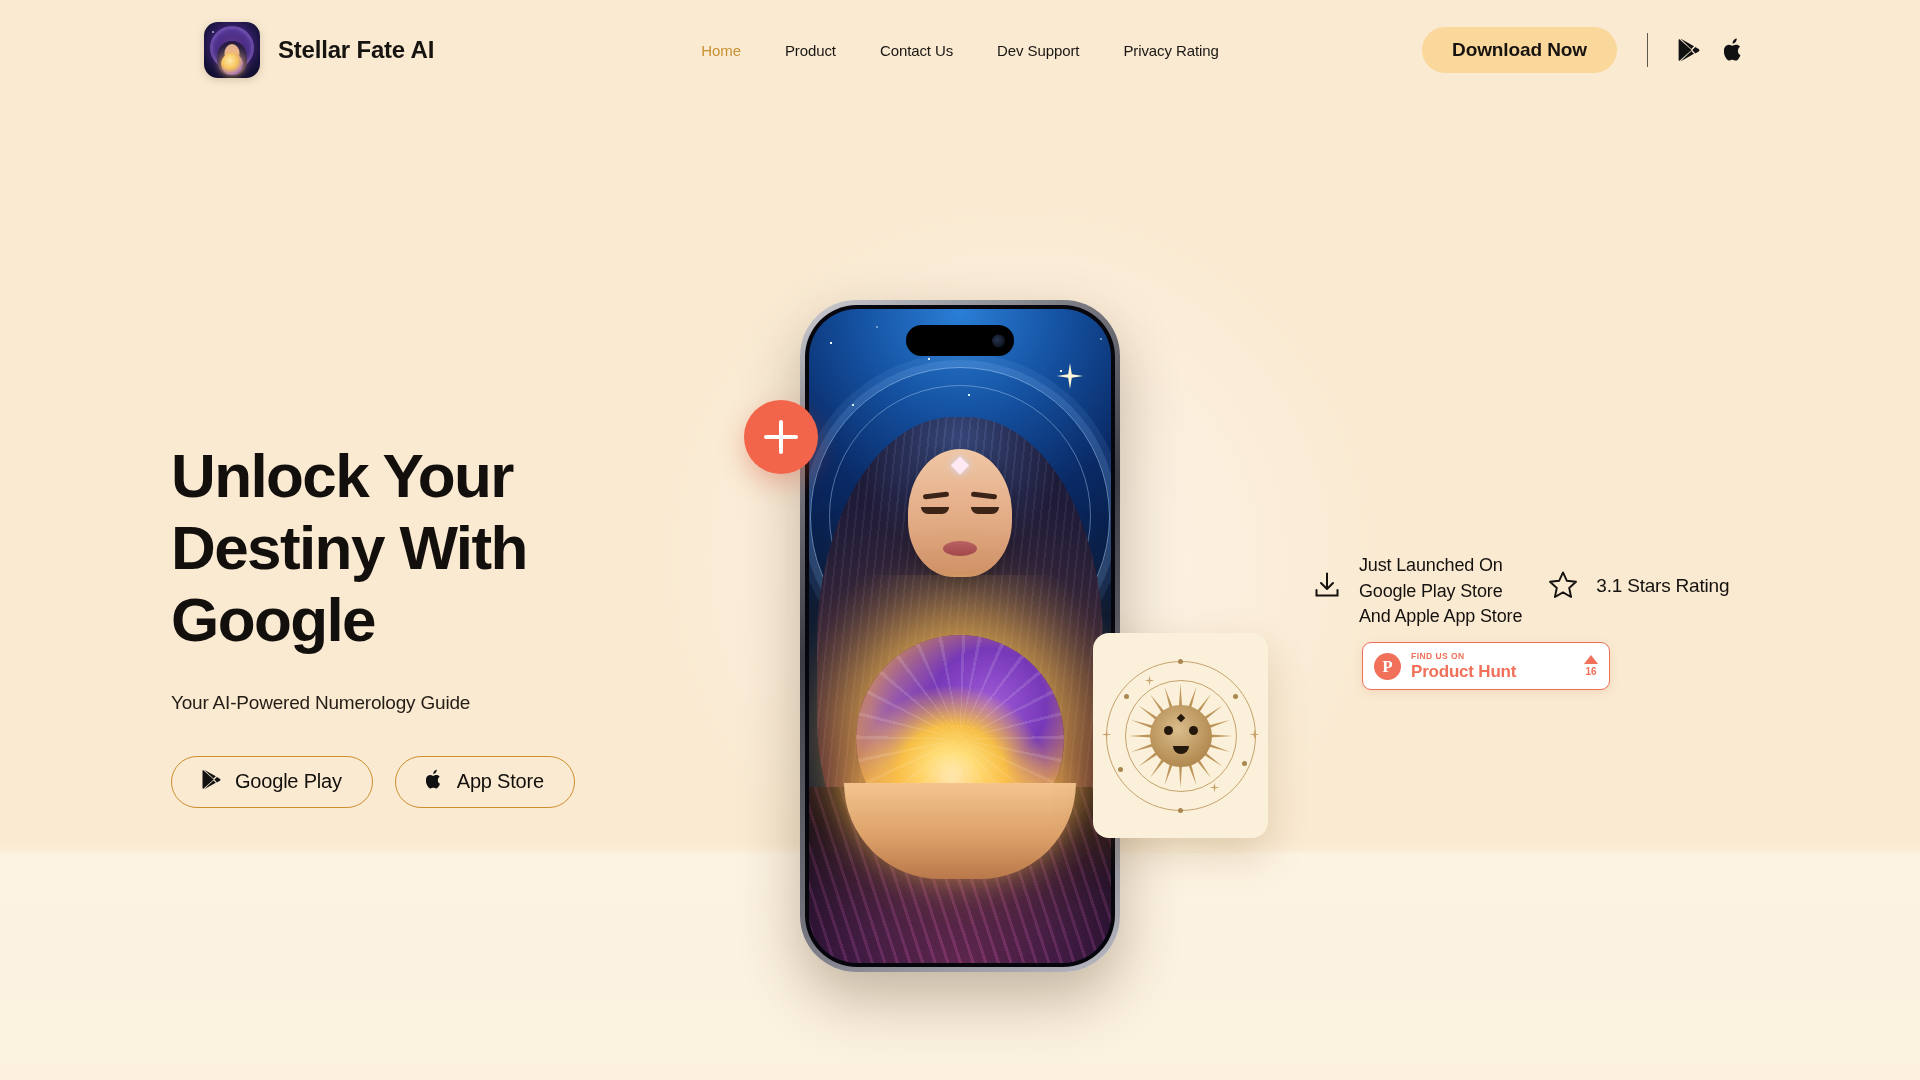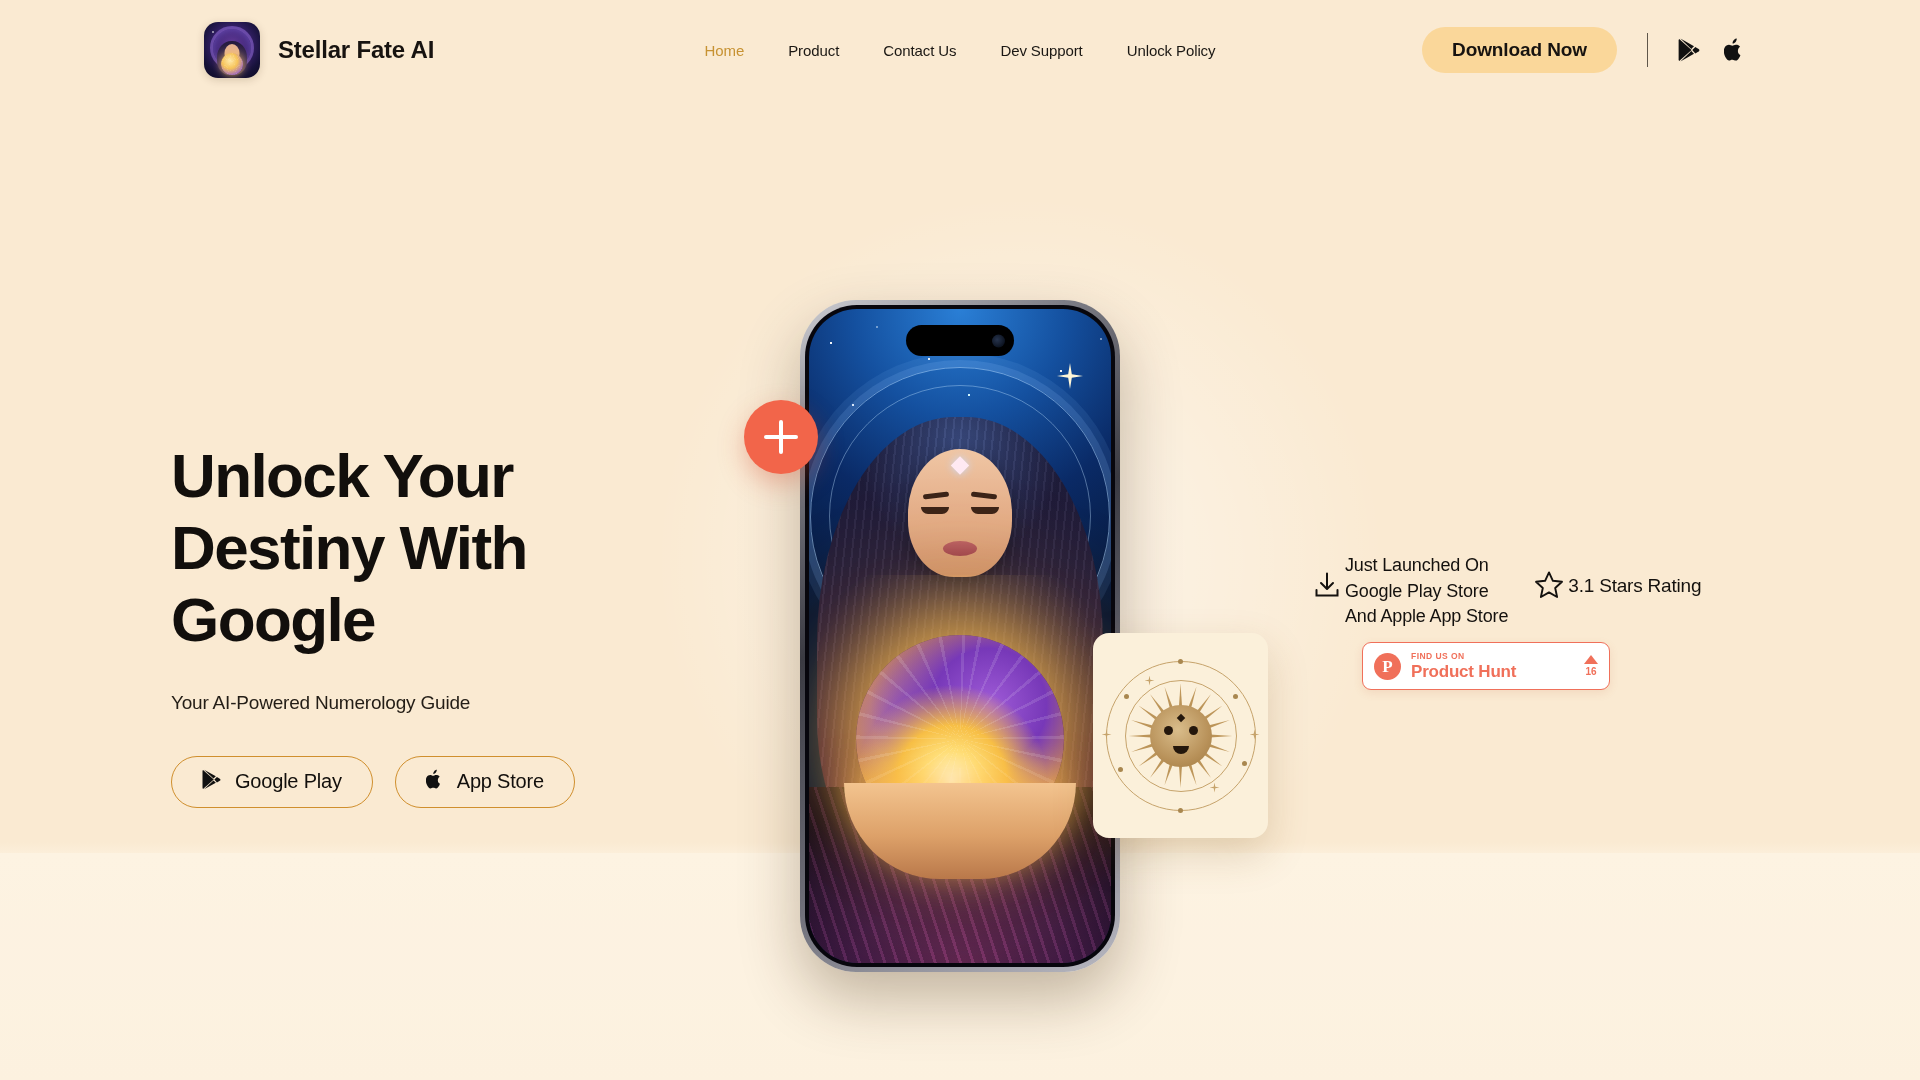--- a/index.html
+++ b/index.html
@@ -290,21 +290,21 @@
   .dot{ position:absolute; width:5px; height:5px; border-radius:50%; background:#a9874f; }
   .spark{
     position:absolute; width:10px; height:10px; background:#c6a36b;
     clip-path:polygon(50% 0%,58% 42%,100% 50%,58% 58%,50% 100%,42% 58%,0% 50%,42% 42%);
   }
 
   
   .info{
     position:absolute; left:1313px; top:553px; display:flex; align-items:flex-start; gap:26px;
   }
-  .info-item{ display:flex; align-items:flex-start; gap:4px; }
+  .info-item{ display:flex; align-items:flex-start; gap:18px; }
   .info-text{ font-size:18px; line-height:1.42; color:#14110e; letter-spacing:-.15px; white-space:pre-line; }
   .rating-text{ font-size:19px; color:#14110e; letter-spacing:-.2px; margin-top:22px; white-space:nowrap; }
   .icon-dl{ margin-top:18px; }
   .icon-star{ margin-top:17px; }
 
   .ph-badge{
     position:absolute; left:1362px; top:642px; width:248px; height:48px;
     background:#fff; border:1.5px solid #f0705a; border-radius:9px;
     display:flex; align-items:center; padding:0 11px; gap:10px; cursor:pointer;
     box-shadow:0 3px 10px rgba(190,90,60,.12); z-index:9;
@@ -342,21 +342,21 @@
         <div class="orb"></div>
       </div>
       <span class="brand-name">Stellar Fate AI</span>
     </div>
 
     <nav class="menu">
       <a href="#" class="active">Home</a>
       <a href="#">Product</a>
       <a href="#">Contact Us</a>
       <a href="#">Dev Support</a>
-      <a href="#">Unlock Policy</a>
+      <a href="#">Privacy Rating</a>
     </nav>
 
     <div class="nav-right">
       <button class="btn-download">Download Now</button>
       <div class="divider"></div>
       <span class="store-ico">
         <svg width="22" height="24" viewBox="0 0 22 24" aria-hidden="true">
           <path d="M1.2 1.1 13.6 12 1.2 22.9C.8 22.6.6 22 .6 21.3V2.7c0-.7.2-1.3.6-1.6z" fill="#111"></path>
           <path d="M2.4.6 16 8.3l-2.7 2.6L2.4.6z" fill="#111"></path>
           <path d="M2.4 23.4 13.3 13.1l2.7 2.6L2.4 23.4z" fill="#111"></path>

